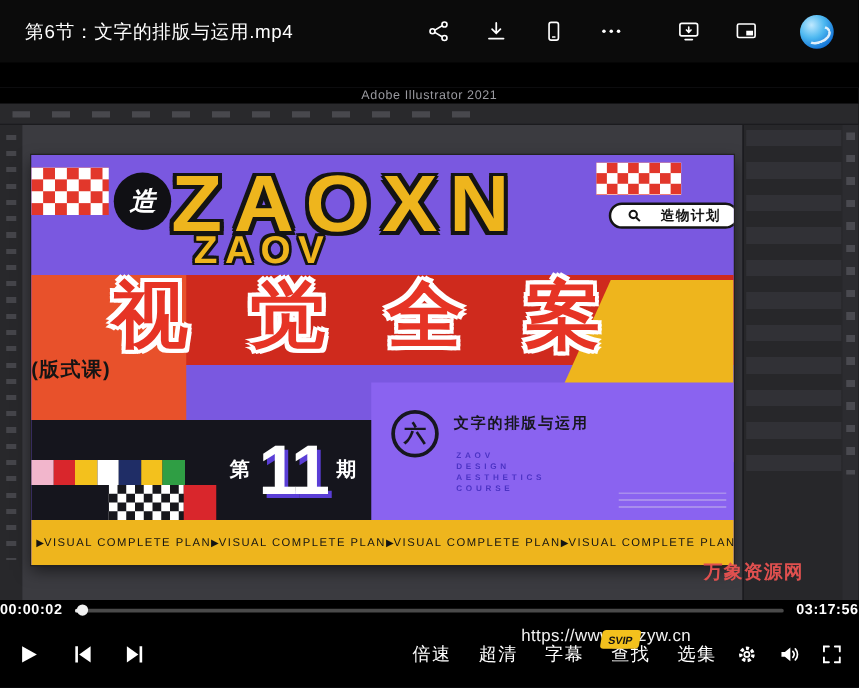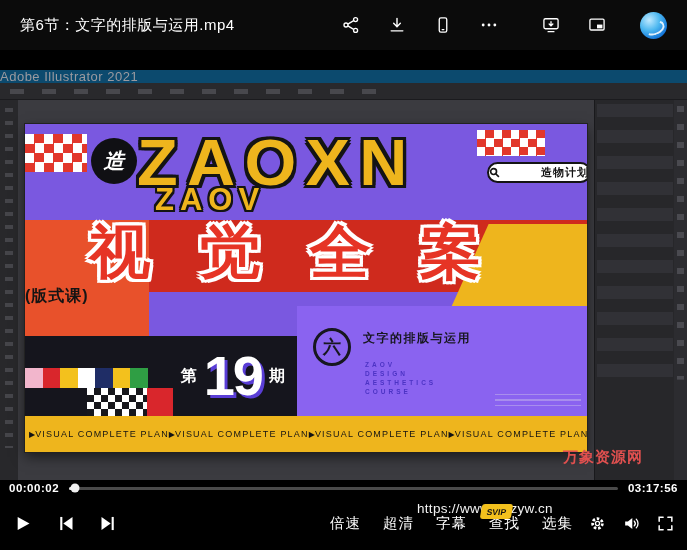--- a/index.html
+++ b/index.html
@@ -15,21 +15,21 @@
   .hbtn svg{width:20px;height:20px}
   .hbtn.gap{margin-left:16px}
   .avatar{width:27px;height:27px;border-radius:50%;margin-left:8px;cursor:pointer;position:relative;overflow:hidden;
     background:radial-gradient(circle at 34% 30%,#bfe9ff 0%,#4db8f0 40%,#1576d8 75%,#0a5cb8 100%)}
   .avatar::after{content:"";position:absolute;left:4px;top:9px;width:17px;height:10px;border-radius:50%;
     border:2.5px solid rgba(255,255,255,.85);border-top-color:transparent;border-left-color:transparent;transform:rotate(-20deg)}
 
   
   .video-area{position:absolute;top:50px;left:0;width:687px;height:430px;background:#000;cursor:pointer}
   .ai-window{position:absolute;top:20px;left:0;width:687px;height:410px;background:#333338}
-  .ai-titlebar{height:13px;background:#0c4a6e;color:#9a9aa0;font-size:13px;line-height:13px;text-align:left;letter-spacing:.5px}
+  .ai-titlebar{height:13px;background:#000000;color:#9a9aa0;font-size:10px;line-height:13px;text-align:center;letter-spacing:.5px}
   .ai-options{height:17px;background-color:#29292c;border-bottom:1px solid #1b1b1e;
     background-image:repeating-linear-gradient(90deg,#48484d 0 14px,transparent 14px 32px);
     background-size:55% 5px;background-repeat:no-repeat;background-position:10px 6px}
   .ai-body{display:flex;height:380px}
   .ai-tools{width:18px;background-color:#28282b;
     background-image:repeating-linear-gradient(180deg,#45454a 0 4px,transparent 4px 13px);
     background-size:8px calc(100% - 40px);background-position:5px 8px;background-repeat:no-repeat}
   .ai-canvas{flex:1;background:#3b3b40;position:relative}
   .ai-panel{width:93px;background-color:#27272a;border-left:1px solid #19191c;position:relative;
     background-image:repeating-linear-gradient(180deg,#313136 0 13px,transparent 13px 26px);
@@ -46,21 +46,21 @@
   .checker.tr{left:452px;top:6px;width:68px;height:26px;background:repeating-conic-gradient(#e2372b 0% 25%,#fff 0% 50%);background-size:17px 17px}
   .checker.bw{left:62px;top:264px;width:60px;height:28px;background:repeating-conic-gradient(#17171c 0% 25%,#fff 0% 50%);background-size:14px 14px;z-index:6}
   .logo-circle{position:absolute;left:66px;top:14px;width:46px;height:46px;border-radius:50%;background:#101014;display:flex;align-items:center;justify-content:center;z-index:3}
   .logo-circle span{color:#fff;font-size:21px;font-weight:bold;font-style:italic}
   .brand{position:absolute;left:112px;top:2px;font-size:64px;font-weight:800;color:#eeb51d;letter-spacing:9px;white-space:nowrap;z-index:2;
     transform:scaleX(1.04);transform-origin:left top;
     text-shadow:3px 3px 0 #141414,-3px -3px 0 #141414,3px -3px 0 #141414,-3px 3px 0 #141414,0 3px 0 #141414,0 -3px 0 #141414,3px 0 0 #141414,-3px 0 0 #141414}
   .brand2{position:absolute;left:130px;top:58px;font-size:31px;font-weight:800;color:#eeb51d;letter-spacing:6px;z-index:2;
     text-shadow:2px 2px 0 #141414,-2px -2px 0 #141414,2px -2px 0 #141414,-2px 2px 0 #141414,0 2px 0 #141414,0 -2px 0 #141414,2px 0 0 #141414,-2px 0 0 #141414}
   .pill{position:absolute;left:462px;top:38px;width:104px;height:21px;background:#fff;border:2px solid #141414;border-radius:11px;
-    display:flex;align-items:center;justify-content:space-between;gap:16px;z-index:3}
+    display:flex;align-items:center;justify-content:center;gap:16px;z-index:3}
   .pill span{font-size:11px;font-weight:bold;color:#141414;letter-spacing:1px}
   .pill svg{width:11px;height:11px}
   .red-band{position:absolute;left:56px;top:96px;width:506px;height:72px;background:#cf2a1d;z-index:1}
   .yellow-shape{position:absolute;left:398px;top:100px;width:164px;height:146px;background:#eeb51d;clip-path:polygon(0 100%,40% 0,100% 0,100% 100%);z-index:2}
   .orange-panel{position:absolute;left:0;top:96px;width:124px;height:116px;background:#e8512b;z-index:3}
   .side-label{position:absolute;left:0;top:66px;width:100%;text-align:left;font-size:16px;font-weight:bold;color:#141414;letter-spacing:1px}
   .main-title{position:absolute;left:64px;top:90px;font-size:58px;font-weight:800;color:#e63425;letter-spacing:46px;white-space:nowrap;z-index:4;
     transform:scaleX(1.06);transform-origin:left top;
     text-shadow:3px 3px 0 #fff,-3px -3px 0 #fff,3px -3px 0 #fff,-3px 3px 0 #fff,0 3px 0 #fff,0 -3px 0 #fff,3px 0 0 #fff,-3px 0 0 #fff}
   .dark-block{position:absolute;left:0;top:212px;width:272px;height:80px;background:#15151d;z-index:4;
@@ -82,21 +82,21 @@
   .bn-item{font-size:9px;font-weight:normal;color:#141414;letter-spacing:1.2px;white-space:nowrap}
   .bn-arrow{font-size:8px;color:#141414}
 
   
   .wm-site{position:absolute;left:563px;top:448px;color:#e0504f;font-size:15px;font-weight:bold;letter-spacing:1px;z-index:40}
   .wm-url{position:absolute;left:417px;top:501px;color:rgba(255,255,255,.95);font-size:13.5px;letter-spacing:.3px;z-index:40}
   .wm-badge{position:absolute;left:481px;top:504px;width:31px;height:15px;background:#f3c11d;border-radius:3px;transform:skewX(-10deg);
     display:flex;align-items:center;justify-content:center;font-size:8.5px;font-weight:800;color:#141414;z-index:41}
 
   
-  .progress-row{position:absolute;left:0;top:479px;width:100%;height:18px;display:flex;align-items:center;padding:0 9px;gap:10px;z-index:20}
+  .progress-row{position:absolute;left:0;top:479px;width:100%;height:18px;display:flex;align-items:center;padding:0 0;gap:10px;z-index:20}
   .time{color:#fff;font-size:11.5px;font-weight:bold;letter-spacing:.5px}
   .track{flex:1;height:3px;background:#4a4a4a;border-radius:2px;position:relative;cursor:pointer}
   .played{position:absolute;left:0;top:0;height:100%;background:#e9e9e9;border-radius:2px}
   .knob{position:absolute;top:50%;transform:translate(-50%,-50%);width:9px;height:9px;border-radius:50%;background:#f0f0f0;cursor:pointer}
 
   
   .controls{position:absolute;left:0;bottom:0;width:100%;height:53px;background:#000;display:flex;align-items:center;padding:0 12px;z-index:30}
   .cbtn{background:none;border:0;padding:0;margin-right:22px;display:flex;align-items:center;justify-content:center;cursor:pointer}
   .cbtn svg{width:21px;height:21px}
   .right-group{margin-left:auto;display:flex;align-items:center}
@@ -178,21 +178,21 @@
               <span>造物计划</span>
             </div>
             <div class="red-band"></div>
             <div class="yellow-shape"></div>
             <div class="orange-panel">
               <div class="side-label">(版式课)</div>
             </div>
             <div class="main-title">视觉全案</div>
             <div class="dark-block">
               <span class="ip">第</span>
-              <span class="inum">19</span>
+              <span class="inum">11</span>
               <span class="ip">期</span>
             </div>
             <div class="purple-card">
               <div class="badge">六</div>
               <div class="lesson-title">文字的排版与运用</div>
               <div class="course-lines">
                   <div class="cl">ZAOV</div>
                   <div class="cl">DESIGN</div>
                   <div class="cl">AESTHETICS</div>
                   <div class="cl">COURSE</div>

